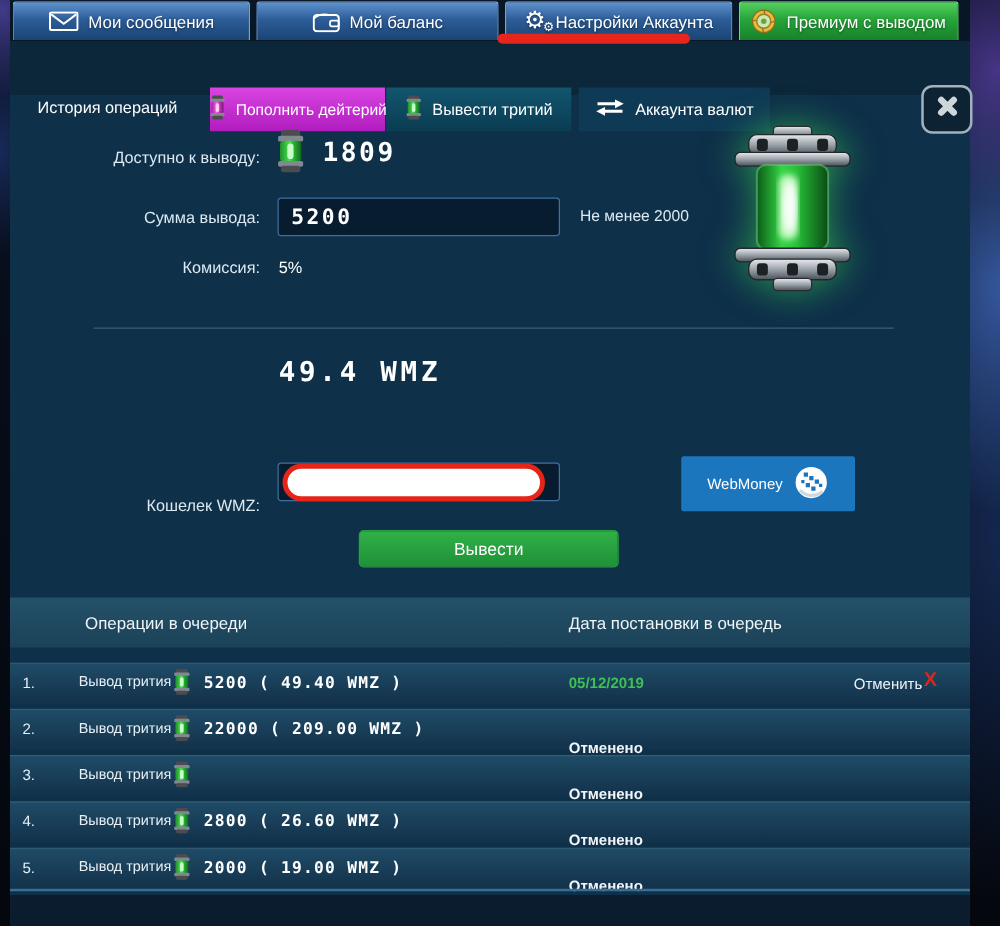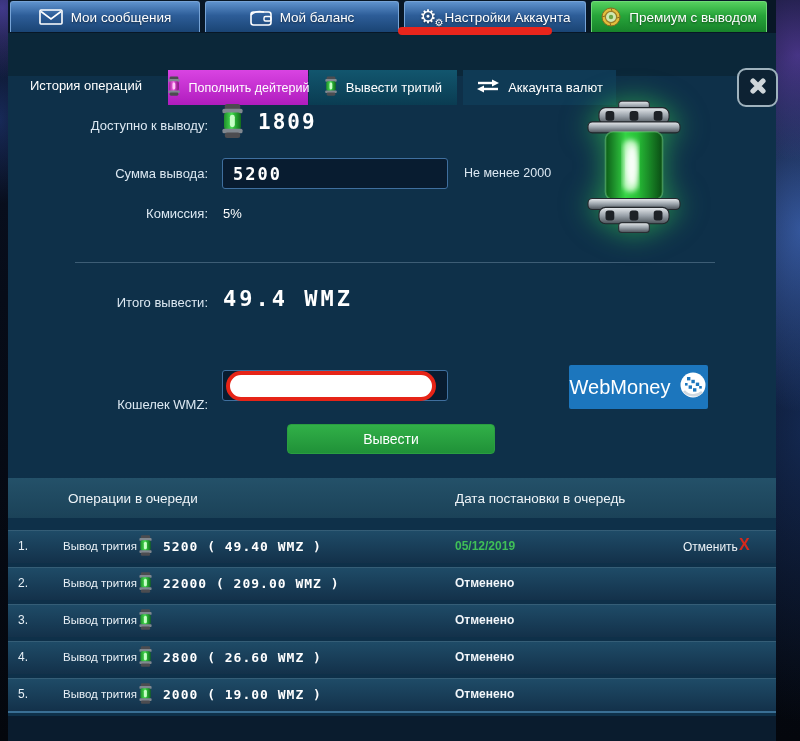--- a/index.html
+++ b/index.html
@@ -80,21 +80,21 @@
 
   .redaction {
     position:absolute; left:218px; top:371px; width:210px; height:30px;
     background:#fff; border:4px solid #e62417; border-radius:15px;
   }
 
   .webmoney-btn {
     position:absolute; left:537px; top:365px; width:139px; height:44px;
     background:#1c76bd; border:none; border-radius:2px; cursor:pointer;
     display:flex; align-items:center; justify-content:center; gap:9px;
-    color:#fff; font-size:20px; font-family:"Liberation Sans", sans-serif;margin-left:24px;
+    color:#fff; font-size:12px; font-family:"Liberation Sans", sans-serif;
   }
 
   .withdraw-btn {
     position:absolute; left:279px; top:424px; width:208px; height:30px;
     background:linear-gradient(180deg,#31b048,#209138); border:1px solid #2a9e40;
     border-radius:4px; color:#fff; font-size:14px; cursor:pointer;
     font-family:"Liberation Sans", sans-serif;
   }
 
   .big-capsule { position:absolute; left:560px; top:100px; filter:drop-shadow(0 0 14px rgba(60,230,80,.55)); }
@@ -111,21 +111,21 @@
   .queue-row {
     position:absolute; left:0; width:100%; height:33px;
     background:linear-gradient(180deg,#1f4c68,#13314a);
     box-shadow:inset 0 1px 0 rgba(255,255,255,.10);
     color:#fff;
   }
   .qr-num   { position:absolute; left:10px;  top:9px; font-size:12px; color:#e8f0f6; }
   .qr-type  { position:absolute; left:55px;  top:10px; font-size:11.5px; color:#e8f0f6; }
   .qr-icon  { position:absolute; left:130px; top:5px; }
   .qr-amount{ position:absolute; left:155px; top:9px; font-size:13px; letter-spacing:1px; }
-  .qr-status{ position:absolute; left:447px; top:9px; font-size:12px; font-weight:bold; color:#f2f6fa; }
+  .qr-status{ position:absolute; left:447px; top:24px; font-size:12px; font-weight:bold; color:#f2f6fa; }
   .qr-date  { position:absolute; left:447px; top:9px; font-size:12px; font-weight:bold; color:#3fbf57; }
   .qr-cancel{ position:absolute; left:675px; top:10px; font-size:12px; color:#eef4f8; cursor:pointer; }
   .qr-x     { position:absolute; left:731px; top:6px; font-size:16px; font-weight:900; color:#d6281c; cursor:pointer; }
   .date-underline { position:absolute; left:390px; top:27px; width:154px; height:8px; background:#e8251c; border-radius:4px; }
 
   .r1 { top:530px; } .r2 { top:567px; } .r3 { top:604px; } .r4 { top:641px; } .r5 { top:678px; }
 </style>
 </head>
 <body>
 
@@ -285,21 +285,20 @@
         <rect x="28" y="98" width="64" height="15" rx="6" fill="url(#grad-metal)" stroke="#23272c" stroke-width="1"></rect>
         <rect x="34" y="101" width="8" height="9" rx="2.5" fill="#1d2126"></rect>
           <rect x="56" y="101" width="8" height="9" rx="2.5" fill="#1d2126"></rect>
           <rect x="78" y="101" width="8" height="9" rx="2.5" fill="#1d2126"></rect>
         <rect x="46" y="112" width="28" height="9" rx="3" fill="url(#grad-metal)" stroke="#2a2e33" stroke-width="1"></rect>
       </svg>
     </span>
 
     <div class="divider"></div>
 
-    <div class="row-label" style="top:295px">Итого вывести:</div>
     <div class="total-value techno">49.4 WMZ</div>
 
     <div class="row-label" style="top:397px">Кошелек WMZ:</div>
     <input class="field wallet-field" type="text" style="">
     <div class="redaction"></div>
 
     <button class="webmoney-btn">
       <span>WebMoney</span>
       <span>
         <svg width="28" height="28" viewBox="0 0 28 28">

